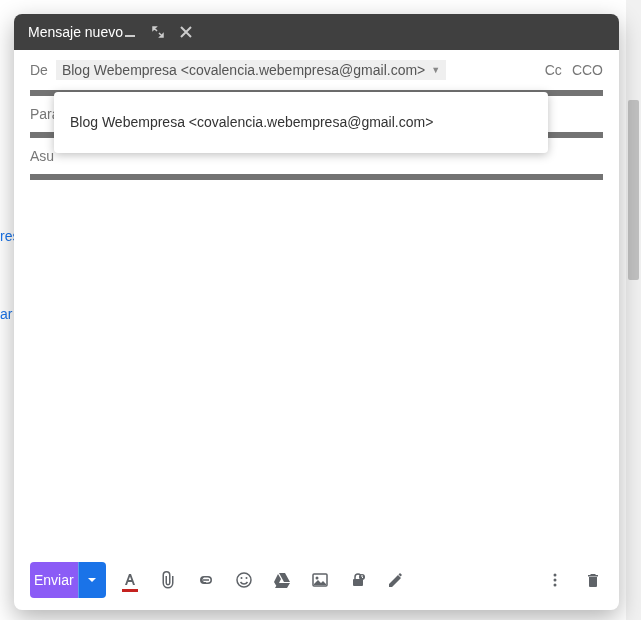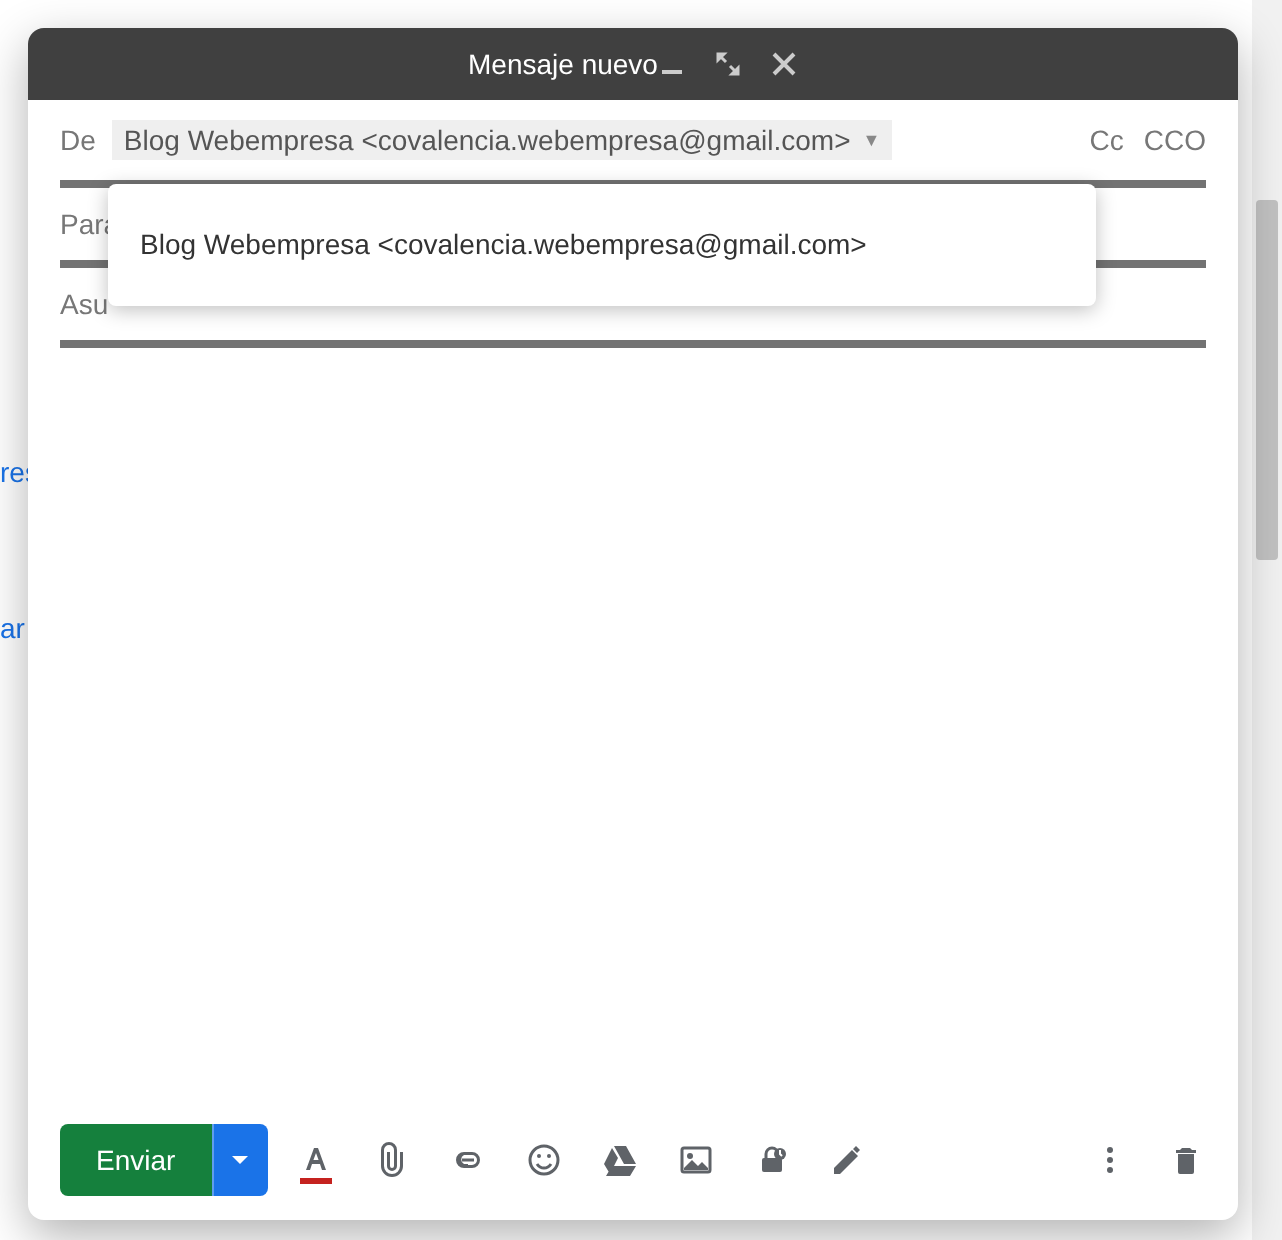--- a/index.html
+++ b/index.html
@@ -1,41 +1,41 @@
 <!DOCTYPE html>
 <html><head>
   <meta charset="utf-8">
   <style>
     * { margin: 0; padding: 0; box-sizing: border-box; font-family: Arial, Helvetica, sans-serif; }
     body { background: #fff; width: 641px; height: 620px; overflow: hidden; position: relative; }
 
     .compose { position: absolute; left: 14px; top: 14px; width: 605px; height: 596px; background: #fff; border-radius: 8px; box-shadow: 0 8px 24px rgba(0,0,0,0.3); display: flex; flex-direction: column; }
 
-    .header { background: #404040; color: #fff; padding: 10px 14px; border-radius: 8px 8px 0 0; display: flex; align-items: center; justify-content: center; font-size: 14px; }
+    .header { background: #404040; color: #fff; padding: 10px 14px; border-radius: 8px 8px 0 0; display: flex; align-items: center; justify-content: flex-start; font-size: 14px; }
     .header-title { font-weight: 400; }
     .header-controls { display: flex; gap: 14px; align-items: center; }
     .header-icon { width: 14px; height: 14px; display: flex; align-items: center; justify-content: center; cursor: pointer; color: #ccc; }
     .header-icon svg { width: 12px; height: 12px; fill: #ccc; }
 
     .fields { padding: 0 16px; position: relative; }
-    .row { display: flex; align-items: center; padding: 10px 0; border-bottom: 4px solid #737373; font-size: 14px; color: #555; }
+    .row { display: flex; align-items: center; padding: 10px 0; border-bottom: 6px solid #737373; font-size: 14px; color: #555; }
     .row-label { color: #777; margin-right: 8px; }
     .from-pill { background: #efefef; padding: 2px 6px; color: #555; display: inline-flex; align-items: center; gap: 6px; }
     .from-caret { font-size: 9px; color: #888; }
     .cc-bcc { margin-left: auto; color: #777; display: flex; gap: 10px; font-size: 14px; }
     .cc-bcc span { cursor: pointer; }
 
     .dropdown { position: absolute; left: 40px; top: 78px; width: 494px; background: #fff; border-radius: 4px; box-shadow: 0 2px 10px rgba(0,0,0,0.25); padding: 12px 0; z-index: 10; }
     .dropdown-item { padding: 8px 16px; font-size: 14px; color: #333; cursor: pointer; line-height: 1.5; }
 
     .body-area { flex: 1; }
 
     .footer { display: flex; align-items: center; padding: 12px 16px; gap: 14px; }
     .send-group { display: flex; }
-    .send-btn { background: #15803d; color: #fff; border: none; padding: 0 18px; height: 36px; border-radius: 4px 0 0 4px; font-size: 14px; font-weight: 500; cursor: pointer; }
+    .send-btn { background: #8b5cf6; color: #fff; border: none; padding: 0 4px; height: 36px; border-radius: 4px 0 0 4px; font-size: 14px; font-weight: 500; cursor: pointer; }
     .send-caret { background: #1a73e8; color: #fff; border: none; border-left: 1px solid rgba(255,255,255,0.3); height: 36px; width: 28px; border-radius: 0 4px 4px 0; cursor: pointer; display: flex; align-items: center; justify-content: center; }
     .send-caret svg { width: 10px; height: 10px; fill: #fff; }
     .toolbar { display: flex; gap: 18px; align-items: center; }
     .tool-icon { width: 20px; height: 20px; display: flex; align-items: center; justify-content: center; cursor: pointer; color: #5f6368; }
     .tool-icon svg { width: 18px; height: 18px; fill: #5f6368; }
     .format-a { position: relative; }
     .format-a::after { content: ''; position: absolute; bottom: -2px; left: 2px; right: 2px; height: 3px; background: #c5221f; }
     .footer-right { margin-left: auto; display: flex; gap: 18px; align-items: center; }
 
     .side-text { position: absolute; left: 0; font-size: 14px; color: #1a73e8; }

